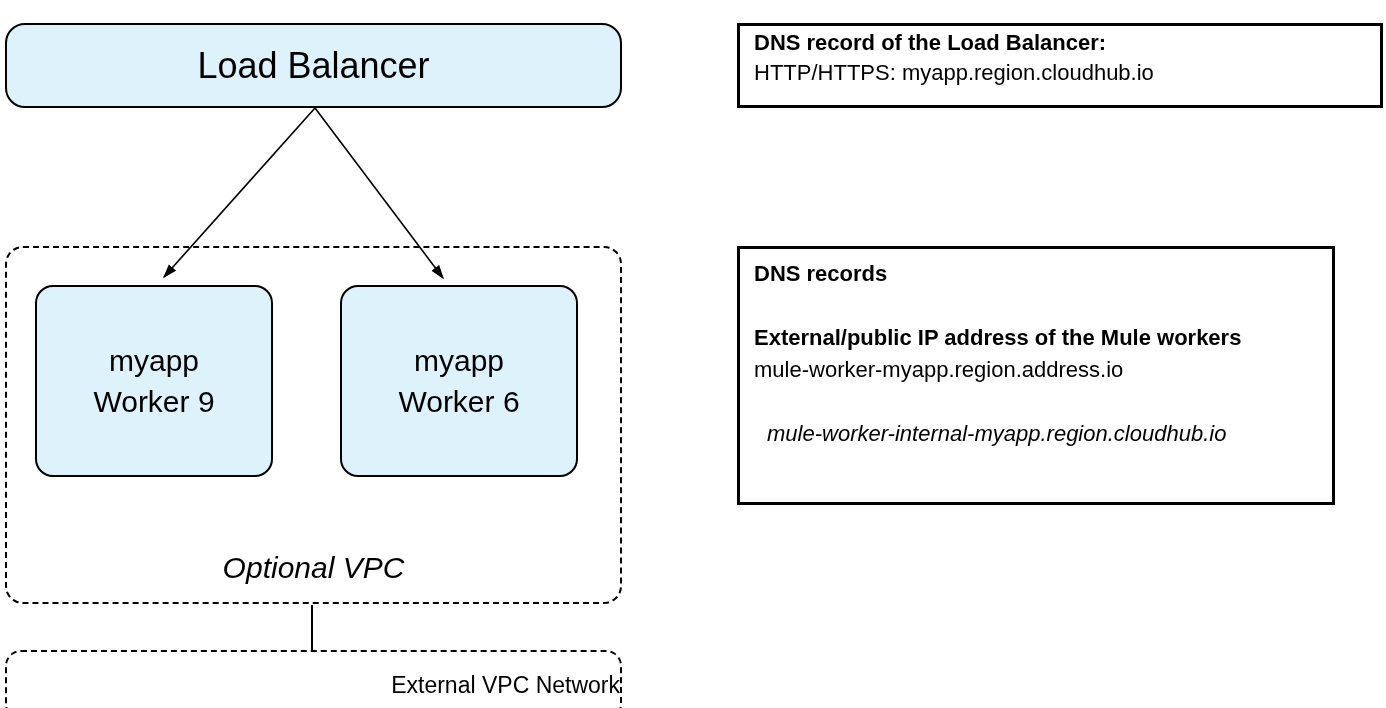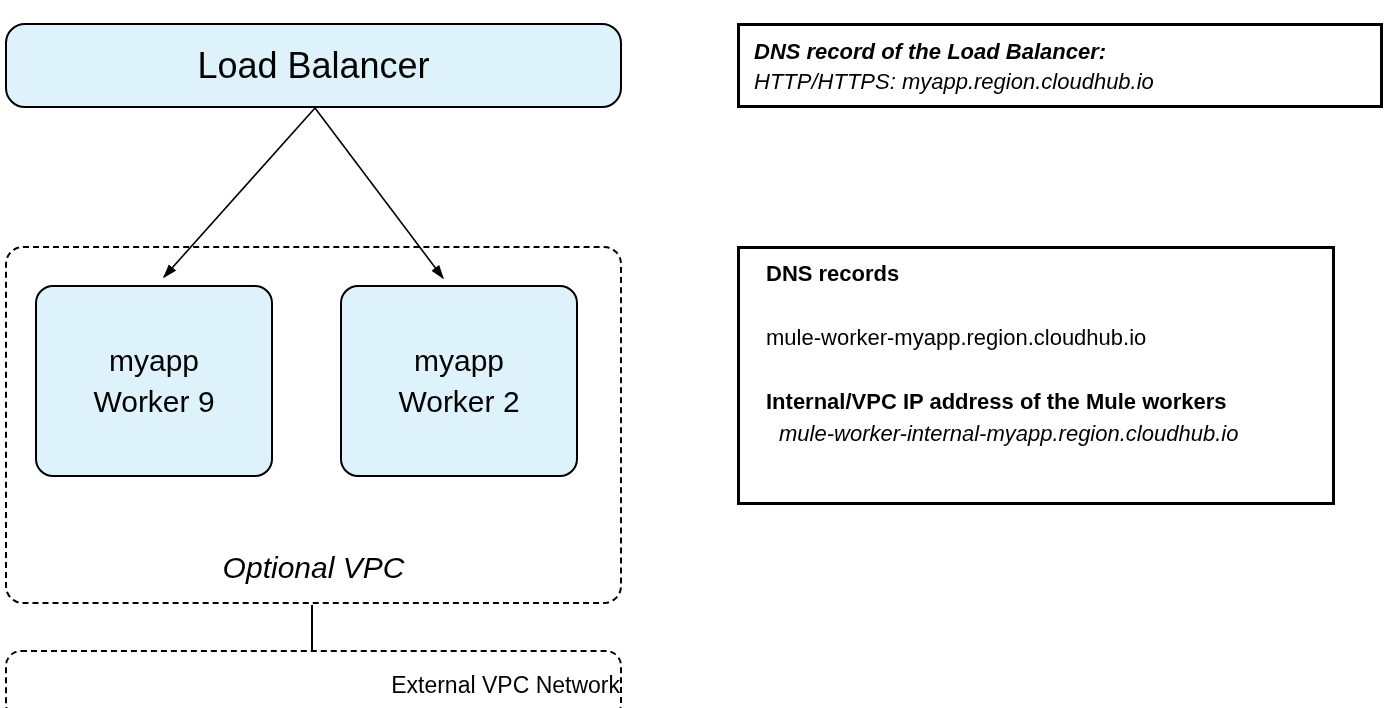--- a/index.html
+++ b/index.html
@@ -74,27 +74,26 @@
 
   .note {
     position: absolute;
     box-sizing: border-box;
     border: 3px solid var(--node-border, #000000);
     background: #fff;
     font-size: 22px;
   }
   #lb-dns-note {
     left: 737px; top: 5px; width: 646px; height: 85px;
-    padding: 11px 14px;
+    padding: 2px 14px;
     line-height: 30px;
-    font-style: italic;
   }
   #worker-dns-note {
     left: 737px; top: 228px; width: 598px; height: 259px;
-    padding: 9px 26px;
+    padding: 9px 14px;
     line-height: 32px;
   }
   .bold { font-weight: bold; }
   .line-spacer { height: 32px; }
   .indented { padding-left: 13px; font-style: italic; }
 </style>
 </head>
 <body>
 
 <div class="canvas">
@@ -104,21 +103,21 @@
   </div>
 
   <div class="dashed-box" id="vpc-box"></div>
 
   <div class="node worker" id="worker1-box">
     <div>myapp</div>
     <div>Worker 9</div>
   </div>
   <div class="node worker" id="worker2-box">
     <div>myapp</div>
-    <div>Worker 2</div>
+    <div>Worker 6</div>
   </div>
 
   <div id="optional-vpc-label">Optional VPC</div>
 
   <div class="dashed-box" id="external-vpc-box">
     <span>External VPC Network</span>
   </div>
 
   <svg id="connector-svg" viewBox="0 0 660 708" xmlns="http://www.w3.org/2000/svg">
     <defs>
@@ -132,19 +131,19 @@
   </svg>
 
   <div class="note" id="lb-dns-note">
     <div class="bold">DNS record of the Load Balancer:</div>
     <div>HTTP/HTTPS: myapp.region.cloudhub.io</div>
   </div>
 
   <div class="note" id="worker-dns-note">
     <div class="bold">DNS records</div>
     <div class="line-spacer"></div>
-    <div>mule-worker-myapp.region.cloudhub.io</div>
+    <div class="bold">External/public IP address of the Mule workers</div>
+    <div>mule-worker-myapp.region.address.io</div>
     <div class="line-spacer"></div>
-    <div class="bold">Internal/VPC IP address of the Mule workers</div>
     <div class="indented">mule-worker-internal-myapp.region.cloudhub.io</div>
   </div>
 
 </div>
 
 </body></html>

